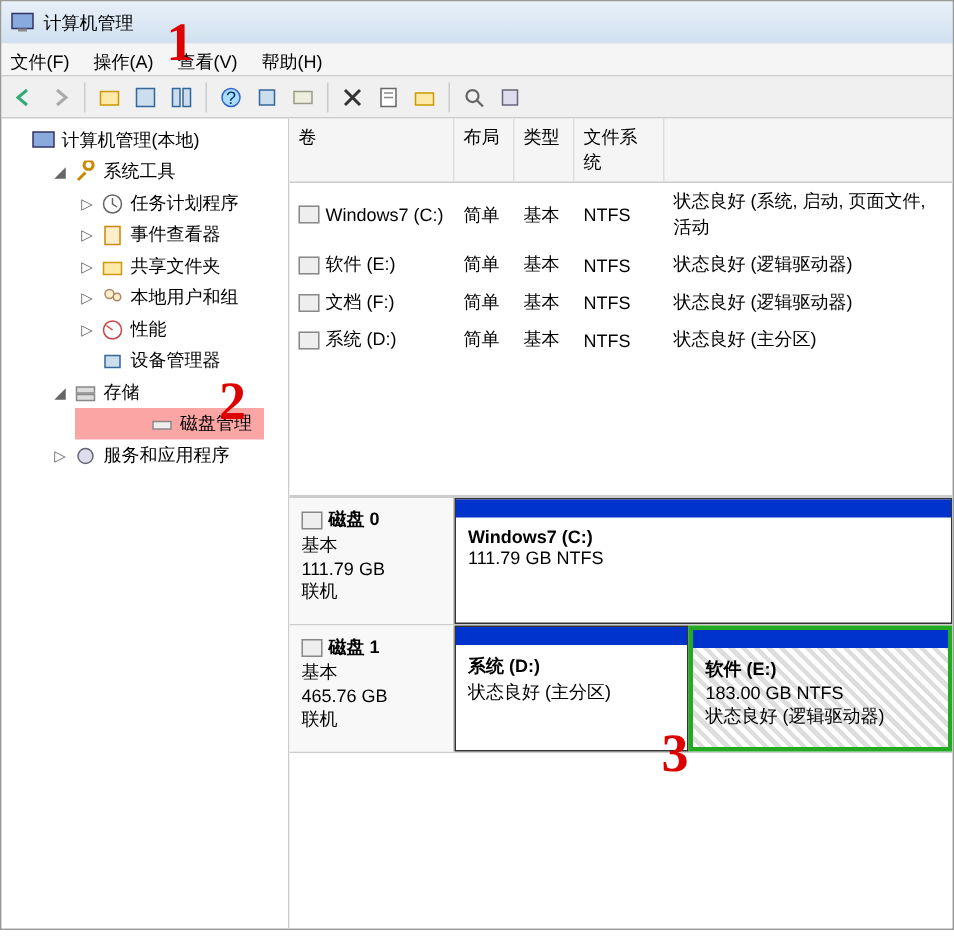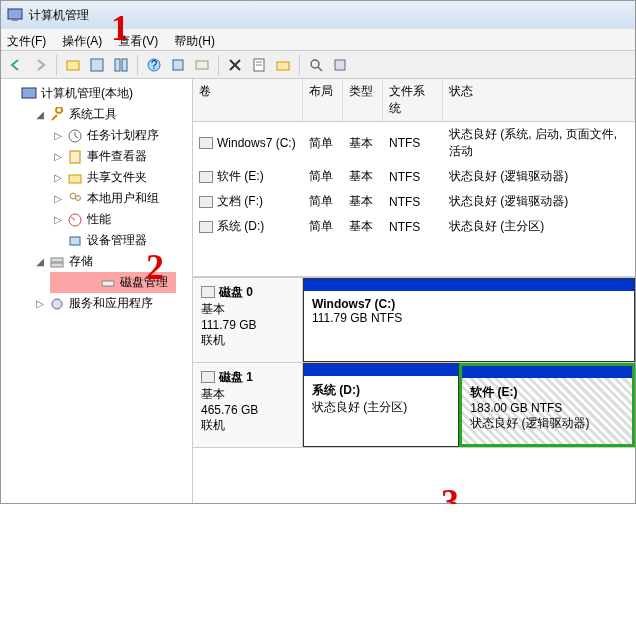--- a/index.html
+++ b/index.html
@@ -1,17 +1,17 @@
 <!DOCTYPE html>
 <html><head>
 <meta charset="utf-8">
 <style>
 * { margin: 0; padding: 0; box-sizing: border-box; font-family: "Microsoft YaHei", "SimSun", sans-serif; font-size: 12px; }
 body { background: #fff; }
-.window { width: 636px; height: 504px; border: 1px solid #999; background: #f0f0f0; display: flex; flex-direction: column; }
+.window { width: 636px; height: 620px; border: 1px solid #999; background: #f0f0f0; display: flex; flex-direction: column; }
 .titlebar { height: 28px; background: linear-gradient(#e8f0f8, #d0e0f0); display: flex; align-items: center; padding: 0 6px; gap: 6px; }
 .titlebar .icon-small { width: 16px; height: 16px; }
 .menubar { height: 22px; background: #f5f5f5; display: flex; align-items: flex-end; padding: 0 6px; gap: 16px; border-bottom: 1px solid #ccc; }
 .toolbar { height: 28px; background: #f0f0f0; display: flex; align-items: center; padding: 0 4px; gap: 2px; border-bottom: 1px solid #ccc; }
 .tb-btn { width: 22px; height: 22px; display: flex; align-items: center; justify-content: center; border: 1px solid transparent; }
 .tb-sep { width: 1px; height: 20px; background: #ccc; margin: 0 3px; }
 .content { flex: 1; display: flex; overflow: hidden; }
 .tree { width: 192px; background: #fff; border-right: 1px solid #ccc; padding: 4px 16px; overflow: auto; }
 .tree-item { display: flex; align-items: center; padding: 2px 4px; gap: 4px; white-space: nowrap; cursor: default; }
 .tree-item.selected { background: #fca5a5; margin-left: 33px; }
@@ -244,21 +244,20 @@
       </div>
     </div>
 
     <div class="right">
       <div class="volume-list">
         <div class="vol-header">
           <div class="col c-vol">卷</div>
           <div class="col c-layout">布局</div>
           <div class="col c-type">类型</div>
           <div class="col c-fs">文件系统</div>
-          <div class="col c-status">状态</div>
         </div>
         <div id="vol-rows">
             <div class="vol-row">
     <div class="col c-vol">
                 <span class="dicon"></span>
                 <span>Windows7 (C:)</span>
               </div>
     <div class="col c-layout">简单</div>
     <div class="col c-type">基本</div>
     <div class="col c-fs">NTFS</div>

